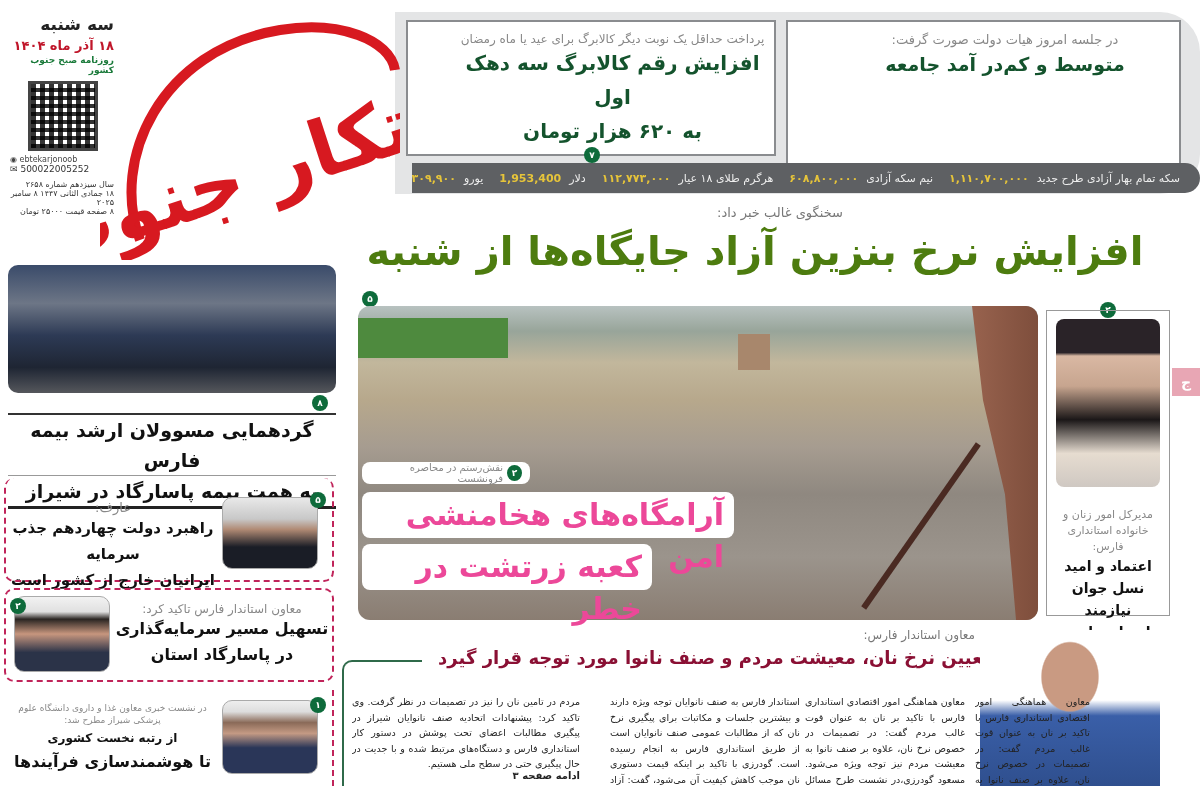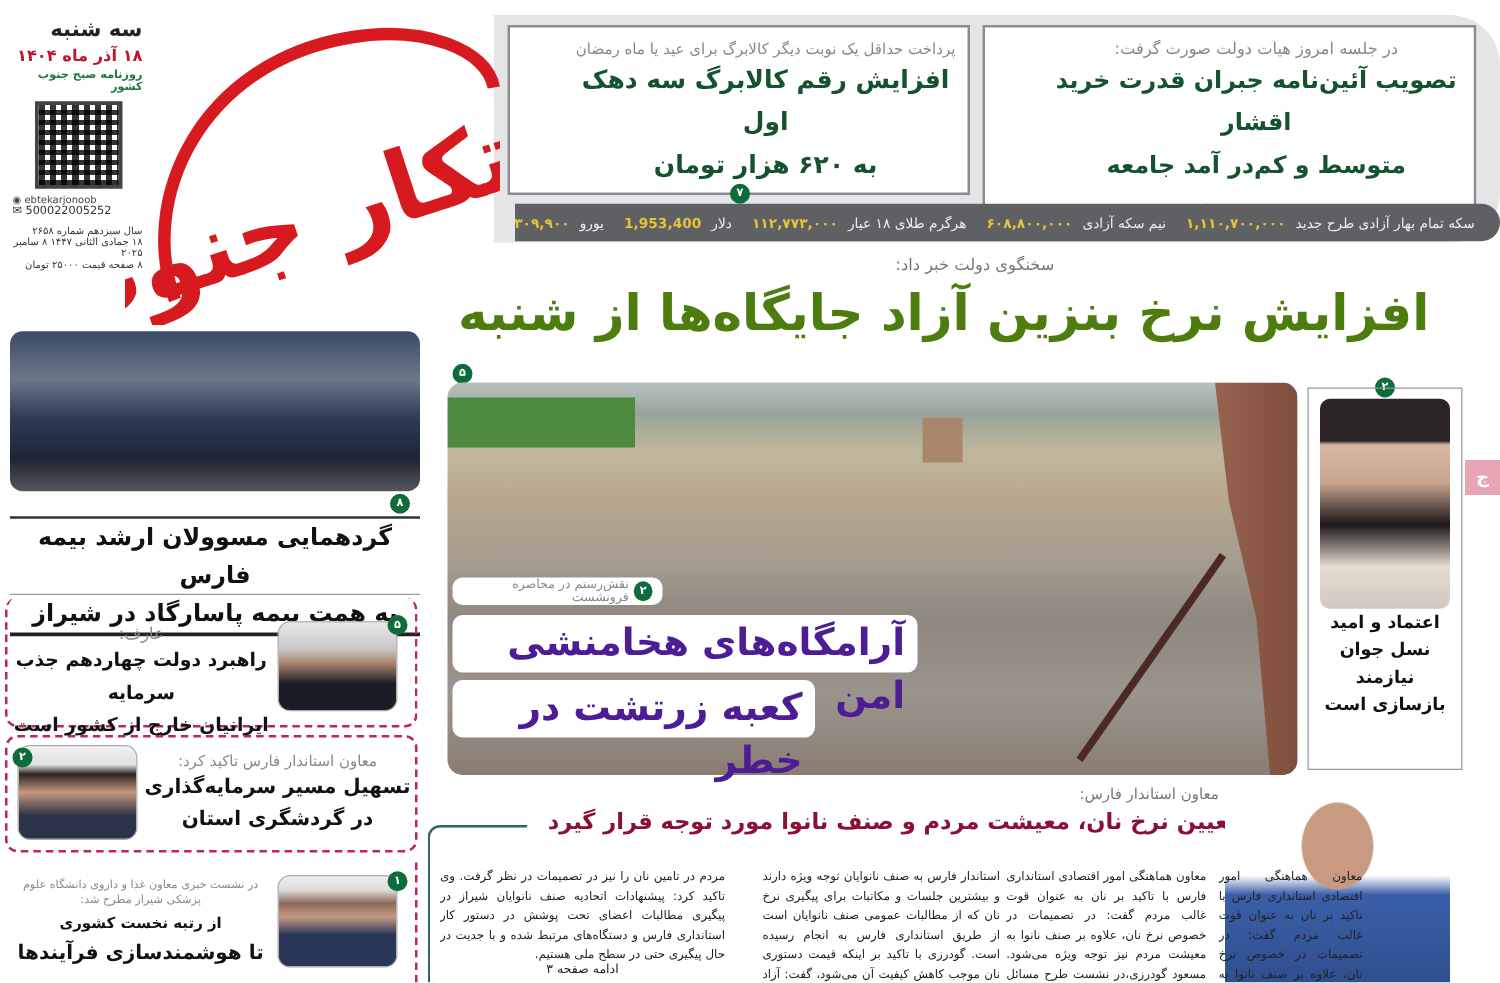--- a/index.html
+++ b/index.html
@@ -15,38 +15,37 @@
   .ticker .ico { display: inline-block; width: 9px; height: 8px; background: #e4b93a; border-radius: 2px; }
   .logo { position: absolute; left: 100px; top: 10px; width: 300px; height: 250px; }
   .masthead-side { position: absolute; left: 4px; top: 14px; width: 110px; text-align: right; }
   .main-kicker { position: absolute; top: 205px; left: 360px; width: 840px; text-align: center; color: #777; font-size: 13px; }
   .main-title { position: absolute; top: 228px; left: 360px; width: 790px; text-align: center; font-weight: bold; font-size: 40px; color: #4d7c0f; letter-spacing: -1px; }
   .photo-main { position: absolute; left: 358px; top: 306px; width: 680px; height: 314px; border-radius: 12px; overflow: hidden; background: linear-gradient(180deg,#b8c2c0 0%,#98a59a 8%,#c2b79c 18%,#b7a88c 30%,#a69c90 45%,#8f8880 60%,#9b948c 80%,#8a7d72 100%); }
   .photo-main .field { position: absolute; left: 0; top: 12px; width: 150px; height: 40px; background: #4e8a3e; }
   .photo-main .cliff { position: absolute; right: 0; top: 0; width: 110px; height: 314px; background: linear-gradient(90deg,#a9705a,#7e4e3c); clip-path: polygon(40% 0,100% 0,100% 100%,80% 100%,70% 60%,50% 30%); }
   .photo-main .tower { position: absolute; left: 380px; top: 28px; width: 32px; height: 36px; background: #a8876c; }
   .photo-main .crack { position: absolute; left: 560px; top: 120px; width: 6px; height: 200px; background: #4a2a22; transform: rotate(35deg); }
-  .caption-pill { position: absolute; background: #fff; border-radius: 8px; font-weight: bold; color: #4c1d95; }
+  .caption-pill { position: absolute; background: #fff; border-radius: 8px; font-weight: bold; color: #ec4899; }
   .right-card { position: absolute; left: 1046px; top: 310px; width: 124px; height: 306px; border: 1px solid #999; text-align: center; }
   .side-story { position: absolute; text-align: center; }
   .side-kicker { color: #888; font-size: 11px; }
   .side-title { font-weight: bold; font-size: 17px; color: #111; line-height: 26px; }
   .portrait { position: absolute; border-radius: 10px; border: 1px solid #aaa; overflow: hidden; }
   .dashed { position: absolute; border: 2px dashed #c0245a; border-radius: 10px; }
   .col { position: absolute; font-size: 9.5px; line-height: 15.5px; color: #222; text-align: justify; }
   .red-tab { position: absolute; left: 1172px; top: 368px; width: 28px; height: 28px; background: #e8a6b4; }
 </style>
 </head>
 <body>
 
 <div class="gray-band"></div>
 
 <div class="top-box" style="left:786px; top:20px; width:395px; height:152px;">
   <div class="kicker">در جلسه امروز هیات دولت صورت گرفت:</div>
-  <div class="maroon-title" style="font-size:19px;">تصویب آئین‌نامه جبران قدرت خرید اقشار</div>
   <div class="maroon-title" style="font-size:19px;">متوسط و کم‌در آمد جامعه</div>
   <span class="badge" style="position:absolute; bottom:-9px; left:170px;">۷</span>
 </div>
 <div class="top-box" style="left:406px; top:20px; width:370px; height:136px;">
   <div class="kicker" style="font-size:12px;">پرداخت حداقل یک نوبت دیگر کالابرگ برای عید یا ماه رمضان</div>
   <div class="maroon-title">افزایش رقم کالابرگ سه دهک اول</div>
   <div class="maroon-title">به ۶۲۰ هزار تومان</div>
   <span class="badge" style="position:absolute; bottom:-9px; left:176px;">۷</span>
 </div>
 
@@ -88,21 +87,21 @@
   </div>
   <div style="font-size:9px; color:#333; direction:ltr; text-align:left; padding-left:6px;">
     <span>✉</span>
     <span>500022005252</span>
   </div>
   <div style="font-size:8px; color:#333; margin-top:6px;">سال سیزدهم  شماره ۲۶۵۸</div>
   <div style="font-size:8px; color:#333;">۱۸ جمادی الثانی ۱۴۴۷  ۸ سامبر ۲۰۲۵</div>
   <div style="font-size:8px; color:#333;">۸ صفحه  قیمت ۲۵۰۰۰ تومان</div>
 </div>
 
-<div class="main-kicker">سخنگوی دولت خبر داد:</div>
+<div class="main-kicker">سخنگوی غالب خبر داد:</div>
 <div class="main-title">افزایش نرخ بنزین آزاد جایگاه‌ها از شنبه</div>
 <span class="badge abs" style="left:362px; top:291px;">۵</span>
 
 <div class="photo-main">
   <div class="field"></div>
   <div class="tower"></div>
   <div class="crack"></div>
   <div class="cliff"></div>
 </div>
 <div class="caption-pill" style="left:362px; top:462px; width:168px; height:22px; font-size:10px; font-weight:normal; color:#888; padding:4px 8px; display:flex; align-items:center; gap:4px;">
@@ -112,20 +111,21 @@
 <div class="caption-pill" style="left:362px; top:492px; width:372px; height:46px; font-size:30px; padding:2px 10px; line-height:42px;">
   <span>آرامگاه‌های هخامنشی امن</span>
 </div>
 <div class="caption-pill" style="left:362px; top:544px; width:290px; height:46px; font-size:30px; padding:2px 10px; line-height:42px;">
   <span>کعبه زرتشت در خطر</span>
 </div>
 
 <span class="badge abs" style="left:1100px; top:302px;">۲</span>
 <div class="right-card">
   <div style="margin:8px auto 0; width:104px; height:168px; border-radius:8px; background:linear-gradient(180deg,#2a2328 0%,#2a2328 20%,#d9b8a3 22%,#c7a58f 40%,#1b1718 60%,#e6dcd0 80%,#cfc8c2 100%);"></div>
+  <div class="side-kicker" style="margin-top:20px; padding:0 4px; line-height:16px;">مدیرکل امور زنان و خانواده استانداری فارس:</div>
   <div class="side-title" style="font-size:14px; line-height:22px;">اعتماد و امید</div>
   <div class="side-title" style="font-size:14px; line-height:22px;">نسل جوان نیازمند</div>
   <div class="side-title" style="font-size:14px; line-height:22px;">بازسازی است</div>
 </div>
 <div class="red-tab">
   <span style="color:#fff; font-weight:bold; font-size:14px; display:block; text-align:center; line-height:28px;">ج</span>
 </div>
 
 <div style="position:absolute; left:8px; top:265px; width:328px; height:128px; border-radius:10px; overflow:hidden; background:linear-gradient(180deg,#3a4b6a 0%,#6d7686 30%,#2d3a55 55%,#1e2533 80%,#55575c 100%);"></div>
 <div class="side-story" style="left:8px; top:395px; width:328px;">
@@ -147,33 +147,33 @@
   <div class="side-title" style="font-size:15px;">راهبرد دولت چهاردهم جذب سرمایه</div>
   <div class="side-title" style="font-size:15px;">ایرانیان خارج از کشور است</div>
 </div>
 
 <div class="dashed" style="left:4px; top:588px; width:330px; height:94px;"></div>
 <div class="portrait" style="left:14px; top:596px; width:96px; height:76px; background:linear-gradient(180deg,#f2f2f2 0%,#e0e0e0 20%,#2a2522 30%,#c7967e 50%,#2b3348 75%,#2b3348 100%);"></div>
 <span class="badge abs" style="left:10px; top:598px;">۲</span>
 <div class="side-story" style="left:112px; top:602px; width:220px;">
   <div class="side-kicker" style="font-size:12px;">معاون استاندار فارس تاکید کرد:</div>
   <div class="side-title" style="font-size:16px;">تسهیل مسیر سرمایه‌گذاری</div>
-  <div class="side-title" style="font-size:16px;">در گردشگری استان</div>
+  <div class="side-title" style="font-size:16px;">در پاسارگاد استان</div>
 </div>
 
 <div class="portrait" style="left:222px; top:700px; width:96px; height:74px; background:linear-gradient(180deg,#eee 0%,#ddd 15%,#8a6a58 30%,#c49a84 45%,#2a3658 65%,#2a3658 100%);"></div>
 <span class="badge abs" style="left:310px; top:697px;">۱</span>
 <div class="side-story" style="left:10px; top:702px; width:205px;">
   <div class="side-kicker" style="font-size:9px; line-height:12px;">در نشست خبری معاون غذا و داروی دانشگاه علوم پزشکی شیراز مطرح شد:</div>
   <div class="side-title" style="font-size:12px; line-height:24px;">از رتبه نخست کشوری</div>
   <div class="side-title" style="font-size:16px; line-height:24px;">تا هوشمندسازی فرآیندها</div>
 </div>
 <div style="position:absolute; left:332px; top:690px; width:0; height:96px; border-left:2px dashed #c0245a;"></div>
 
 <div style="position:absolute; left:760px; top:628px; width:215px; text-align:right; font-size:12px; color:#777;">معاون استاندار فارس:</div>
 <div style="position:absolute; left:420px; top:647px; width:595px; text-align:right; font-weight:bold; font-size:18px; color:#8a1034; white-space:nowrap;">در تعیین نرخ نان، معیشت مردم و صنف نانوا مورد توجه قرار گیرد</div>
 <div style="position:absolute; left:342px; top:660px; width:80px; height:126px; border-left:2px solid #2f6a4a; border-top:2px solid #2f6a4a; border-radius:10px 0 0 0;"></div>
 <div style="position:absolute; left:980px; top:630px; width:180px; height:156px; background:radial-gradient(ellipse at 50% 30%,#c99a82 0 22%,transparent 23%),linear-gradient(180deg,#fff 0%,#fff 45%,#3a5fa8 55%,#2f4f8e 100%);"></div>
 <div class="col" style="left:975px; top:694px; width:115px; height:92px; overflow:hidden; z-index:0;">معاون هماهنگی امور اقتصادی استانداری فارس با تاکید بر نان به عنوان قوت غالب مردم گفت: در تصمیمات در خصوص نرخ نان، علاوه بر صنف نانوا به معیشت مردم نیز توجه ویژه می‌شود. مسعود گودرزی،در نشست طرح مسائل و مشکلات صنف نانوایان شهر شیراز گفت:</div>
 <div class="col" style="left:610px; top:694px; width:190px; height:92px; overflow:hidden;">استاندار فارس به صنف نانوایان توجه ویژه دارند و بیشترین جلسات و مکاتبات برای پیگیری نرخ نان که از مطالبات عمومی صنف نانوایان است از طریق استانداری فارس به انجام رسیده است. گودرزی با تاکید بر اینکه قیمت دستوری نان موجب کاهش کیفیت آن می‌شود، گفت: آزاد شدن نرخ نان موجب ارتقای کیفیت نان می‌شود اما در کنار آن باید رفاه</div>
 <div class="col" style="left:352px; top:694px; width:228px; height:76px; overflow:hidden;">مردم در تامین نان را نیز در تصمیمات در نظر گرفت. وی تاکید کرد: پیشنهادات اتحادیه صنف نانوایان شیراز در پیگیری مطالبات اعضای تحت پوشش در دستور کار استانداری فارس و دستگاه‌های مرتبط شده و با جدیت در حال پیگیری حتی در سطح ملی هستیم.</div>
-<div style="position:absolute; left:352px; top:770px; width:228px; text-align:center; font-weight:normal; font-size:10px; color:#222;">ادامه صفحه ۳</div>
+<div style="position:absolute; left:352px; top:770px; width:228px; text-align:right; font-weight:bold; font-size:10px; color:#222;">ادامه صفحه ۳</div>
 <div class="col" style="left:805px; top:694px; width:160px; height:92px; overflow:hidden;">معاون هماهنگی امور اقتصادی استانداری فارس با تاکید بر نان به عنوان قوت غالب مردم گفت: در تصمیمات در خصوص نرخ نان، علاوه بر صنف نانوا به معیشت مردم نیز توجه ویژه می‌شود. مسعود گودرزی،در نشست طرح مسائل و مشکلات صنف نانوایان شهر شیراز گفت:</div>
 
 </body></html>

